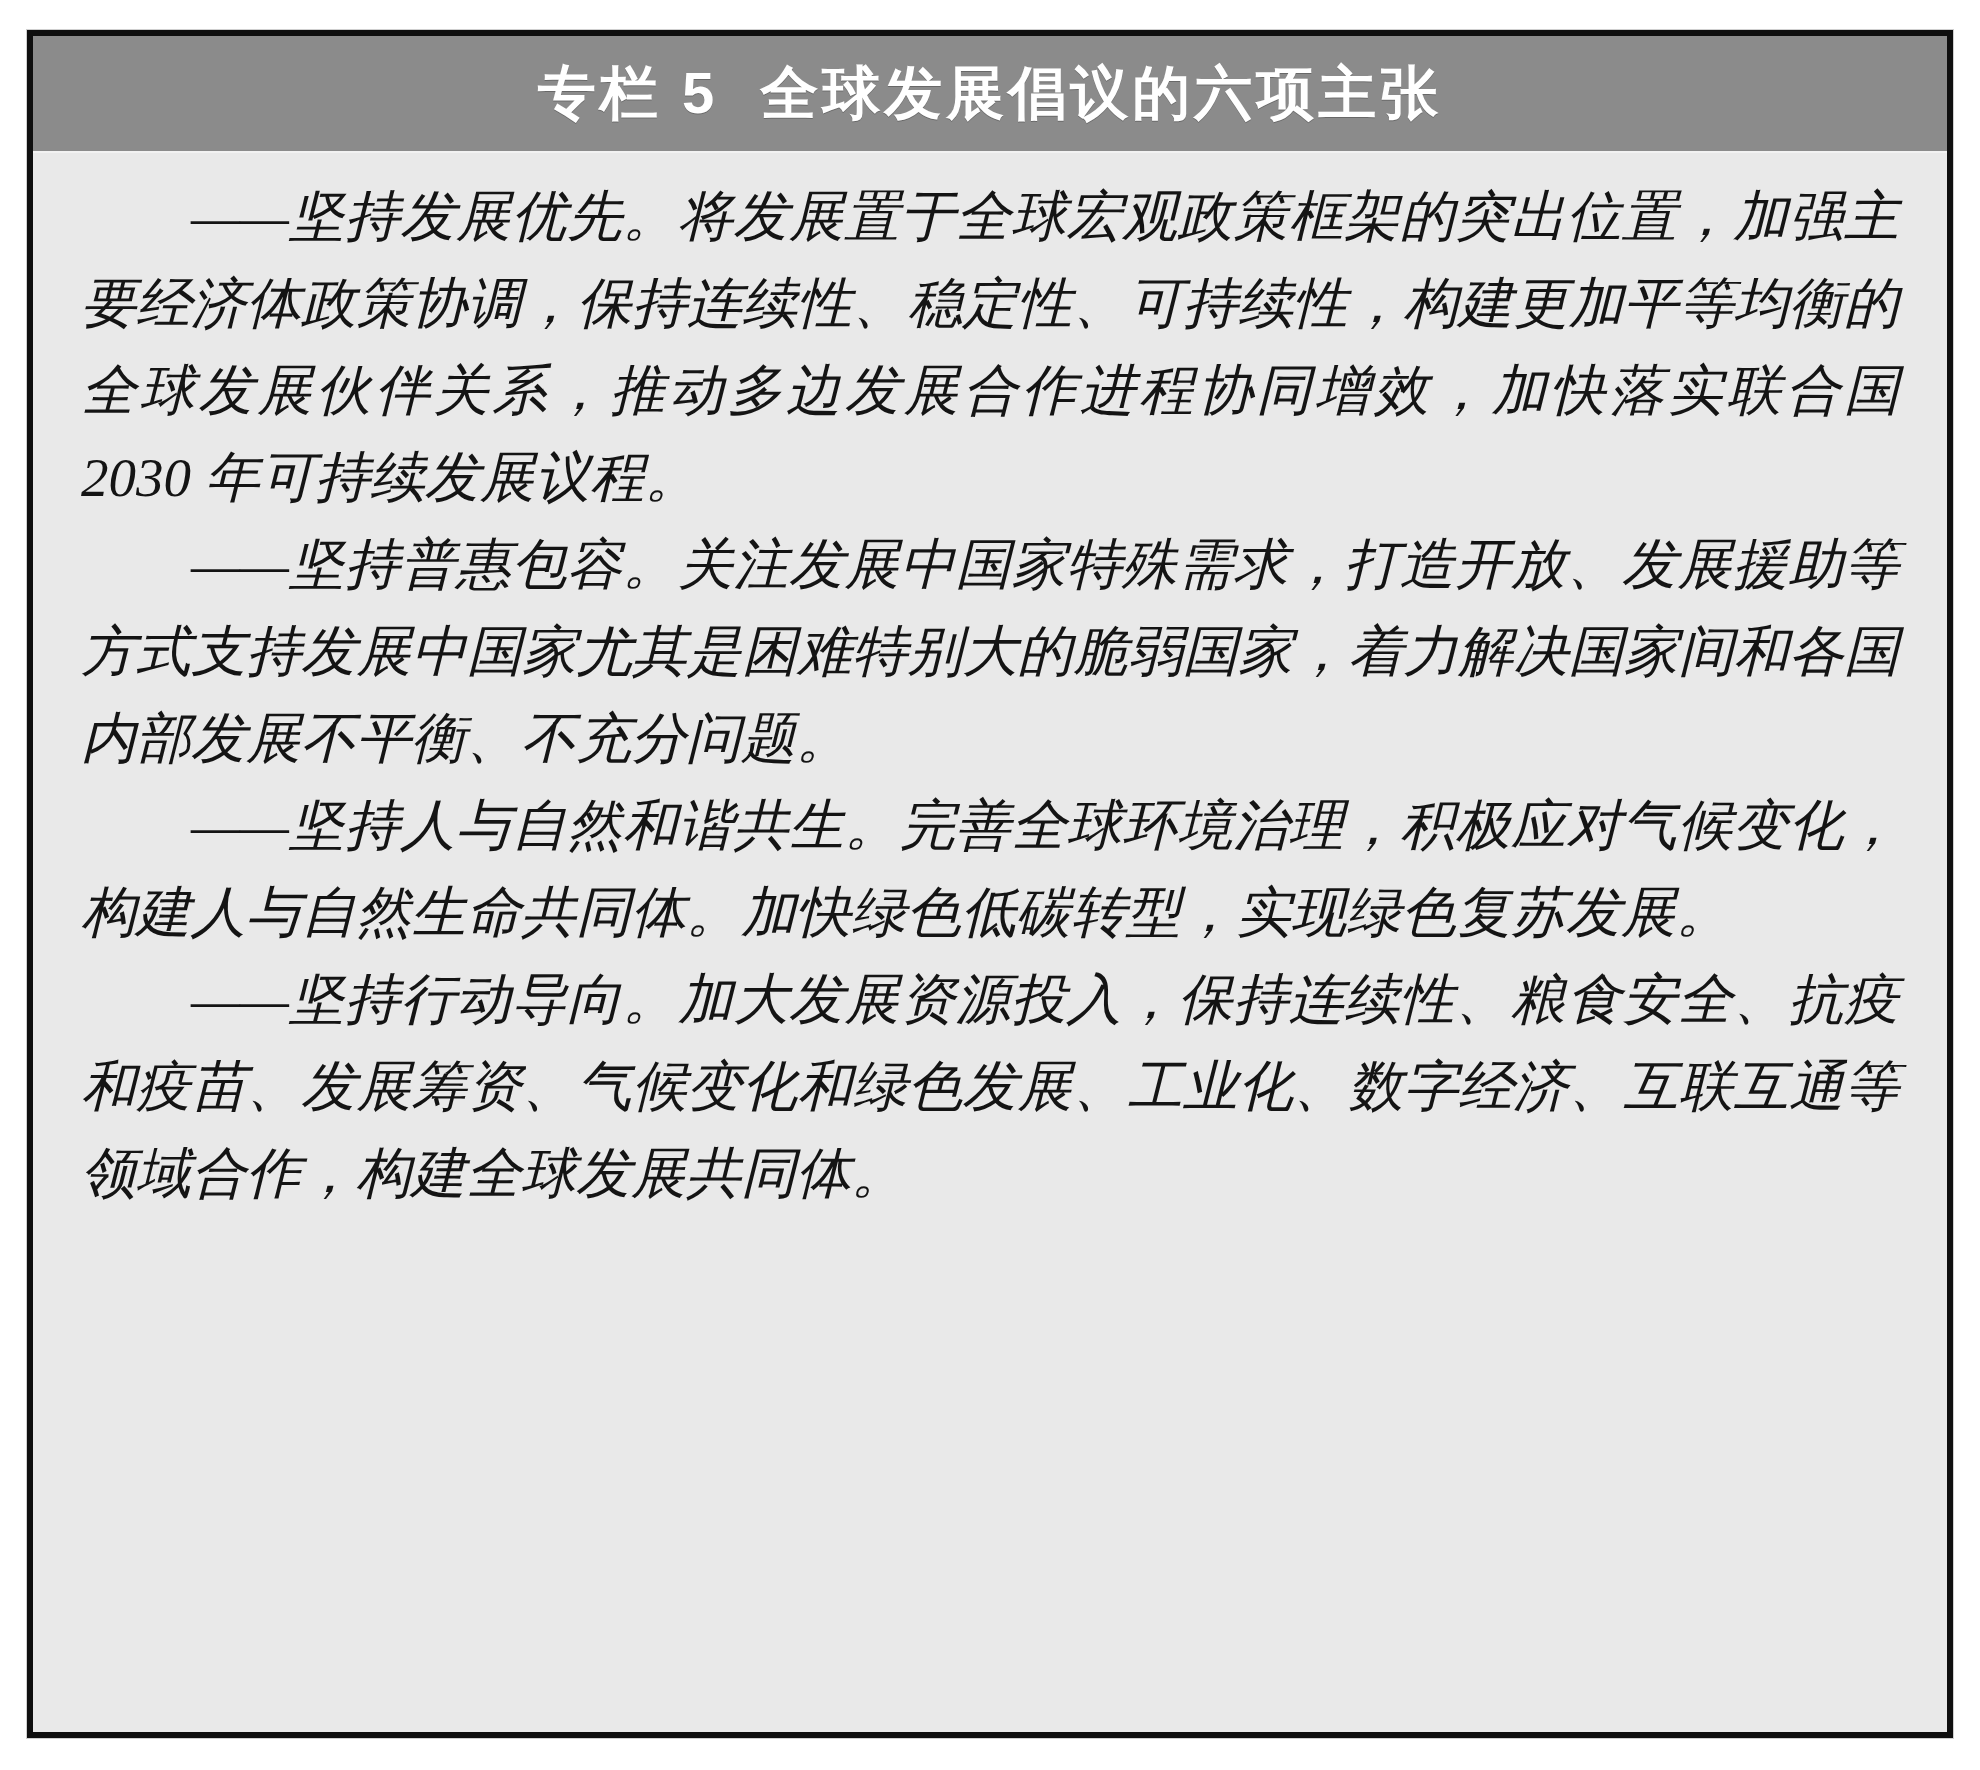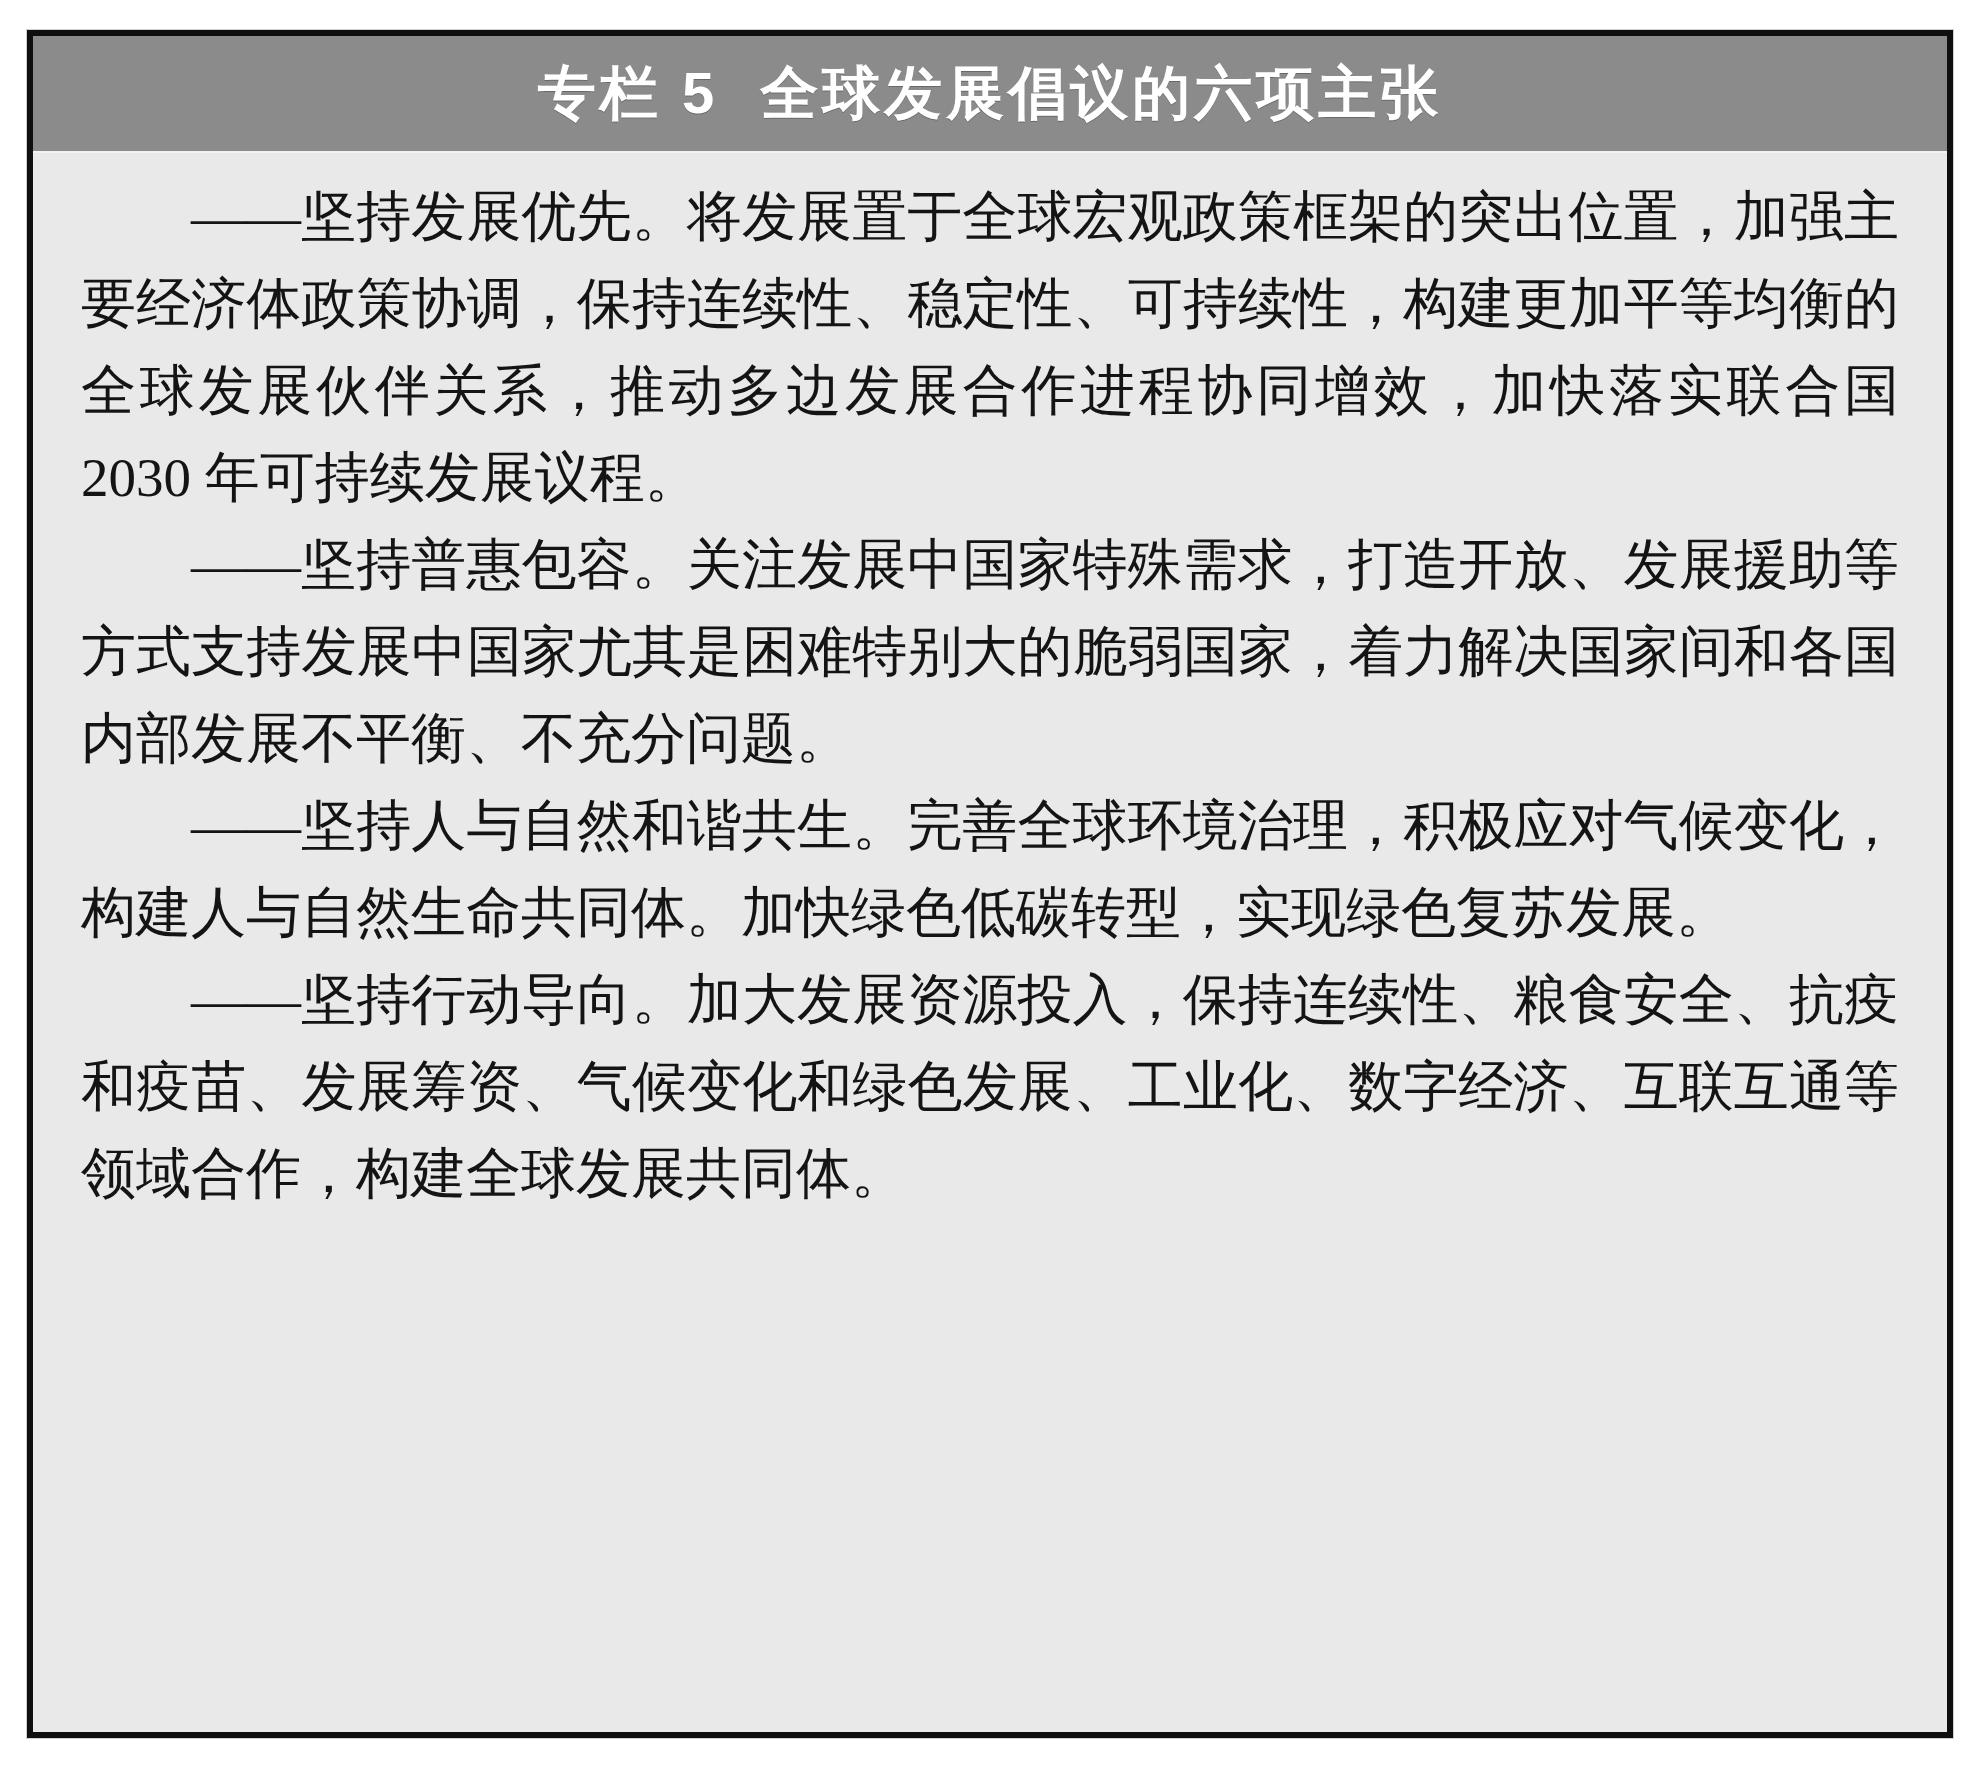--- a/index.html
+++ b/index.html
@@ -49,20 +49,21 @@
     font-size: 55px;
     line-height: 87px;
     color: #141414;
     text-align: justify;
     text-justify: inter-ideograph;
   }
   .box-body p {
     margin: 0;
     padding: 0;
     text-indent: 2em;
+    font-style: italic;
   }
 </style>
 </head>
 <body>
 
 <div class="page">
   <div class="box">
     <div class="box-header">
       <span class="hdr-label">专栏 5</span>
       <span class="hdr-title">全球发展倡议的六项主张</span>

